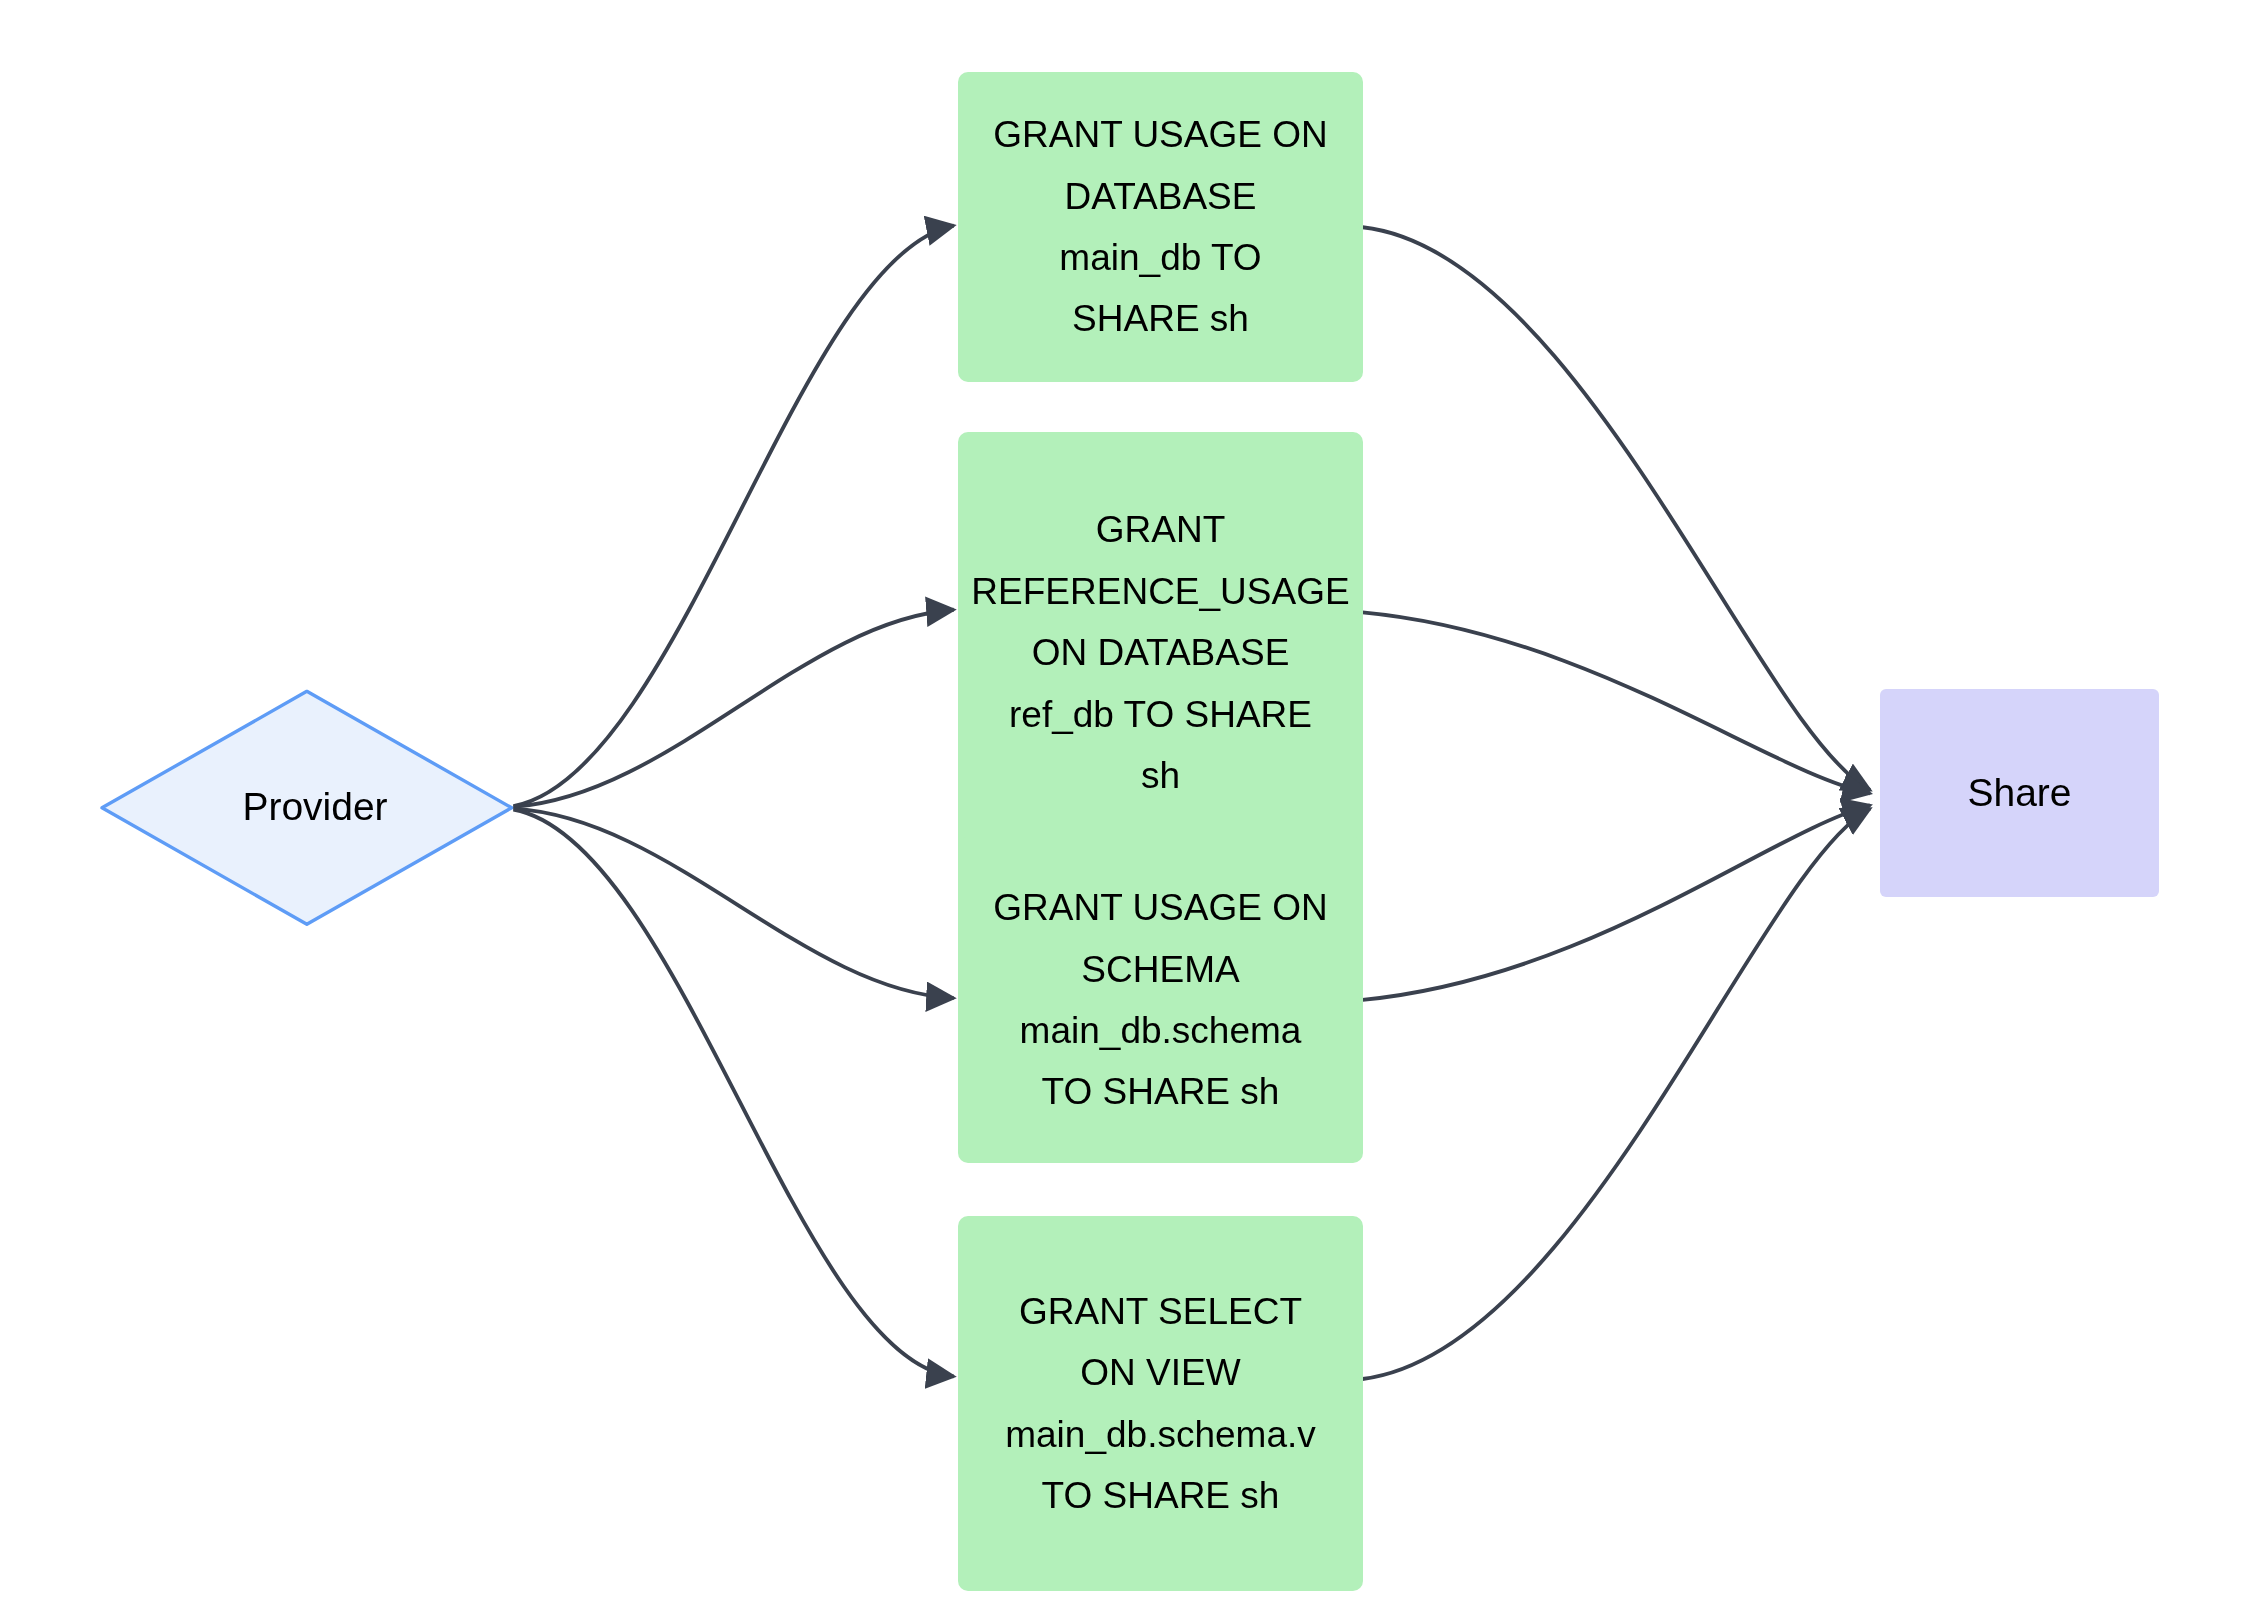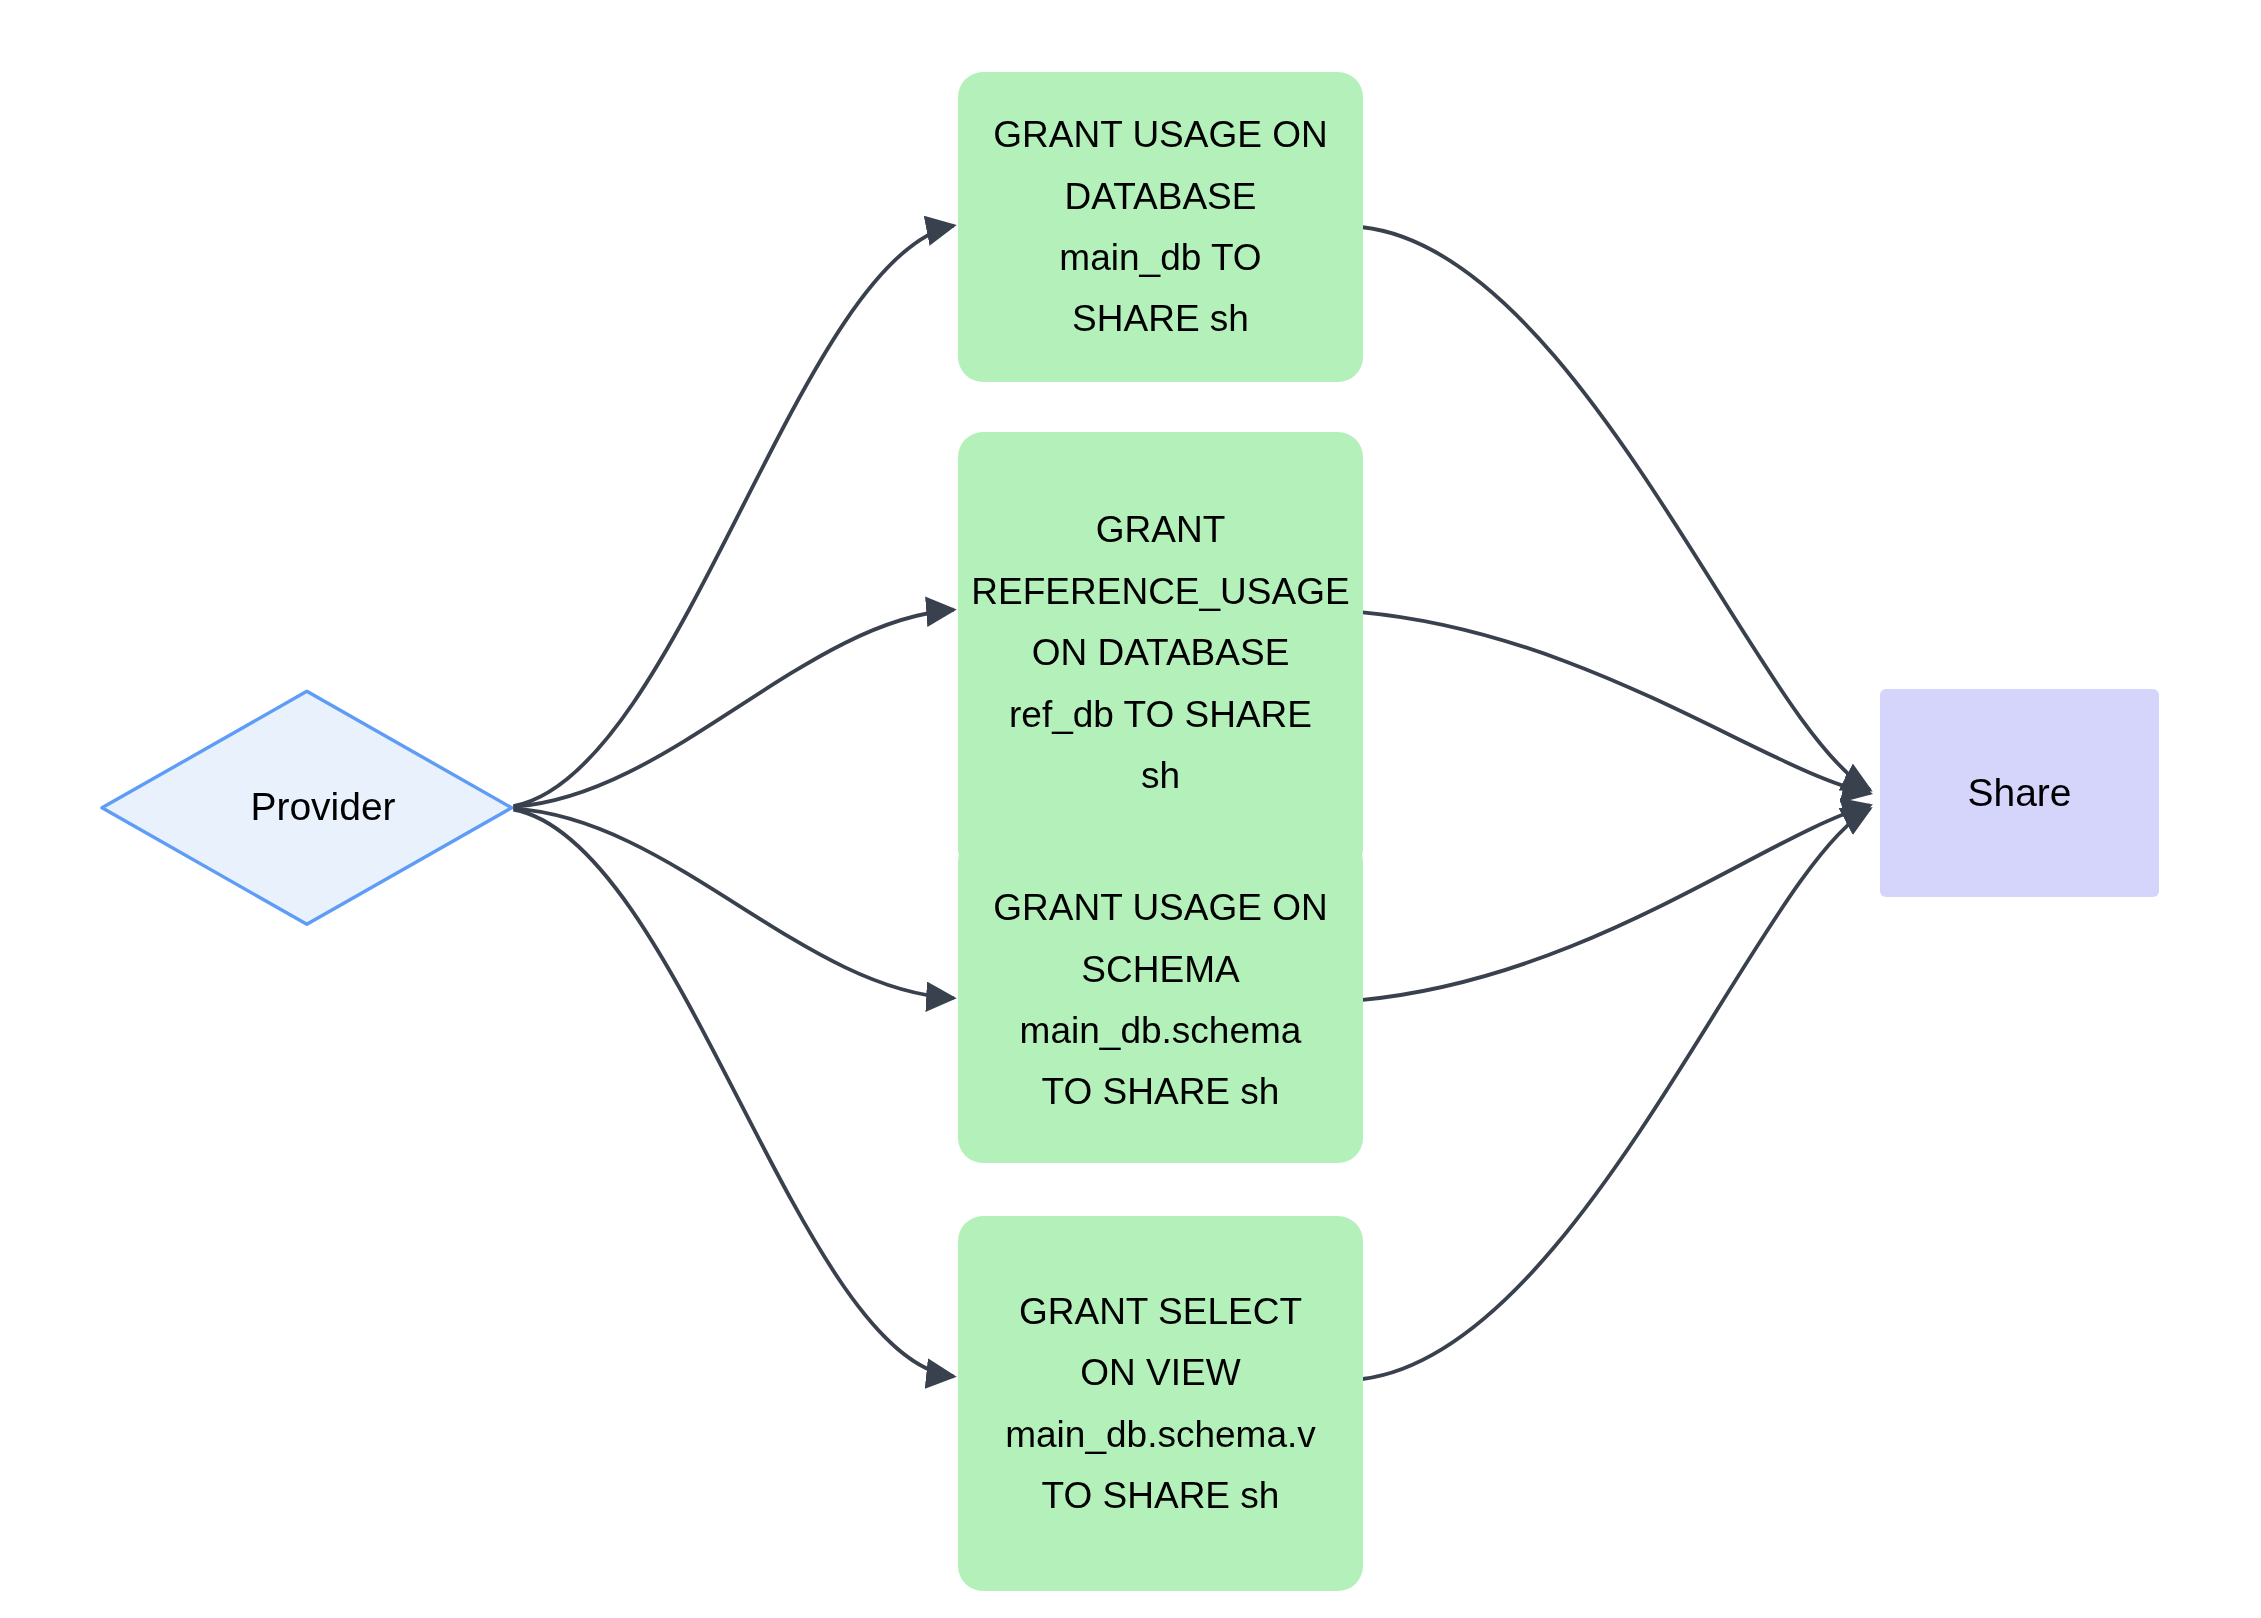--- a/index.html
+++ b/index.html
@@ -21,36 +21,36 @@
   .canvas{position:absolute;inset:0;}
   .edges{position:absolute;left:0;top:0;width:2261px;height:1619px;}
   .edge-path{fill:none;stroke:var(--edge);stroke-width:4.5;}
   .provider-shape{fill:var(--provider-fill);stroke:var(--provider-border);stroke-width:4;stroke-linejoin:round;}
   .node-label{
     position:absolute;display:flex;align-items:center;justify-content:center;
     text-align:center;font-size:39px;line-height:1.5;color:var(--text);
   }
   .grant-box{
     position:absolute;left:958px;width:405px;
-    background:var(--grant-fill);border-radius:25px;
+    background:var(--grant-fill);border-radius:10px;
     display:flex;align-items:center;justify-content:center;
     text-align:center;white-space:pre;
     font-size:37px;line-height:1.66;color:var(--text);
   }
   .grant-1{top:72px;height:310px;}
   .grant-2{top:432px;height:442px;}
   .grant-3{top:837px;height:326px;}
   .grant-4{top:1216px;height:375px;}
   .share-box{
     position:absolute;left:1880px;top:689px;width:279px;height:208px;
     background:var(--share-fill);border-radius:6px;
     display:flex;align-items:center;justify-content:center;
     font-size:39px;color:var(--text);
   }
-  .provider-label{left:118px;top:691px;width:410px;height:233px;}
+  .provider-label{left:110px;top:691px;width:410px;height:233px;}
 </style>
 </head>
 <body>
 
 <div class="canvas">
 
   <svg class="edges" viewBox="0 0 2660 1904" xmlns="http://www.w3.org/2000/svg">
     <defs>
       <marker id="arrow" viewBox="0 0 10 10" refX="9" refY="5" markerWidth="8" markerHeight="8" orient="auto">
         <path d="M0,0 L10,5 L0,10 Z" style="fill:var(--edge)"></path>

